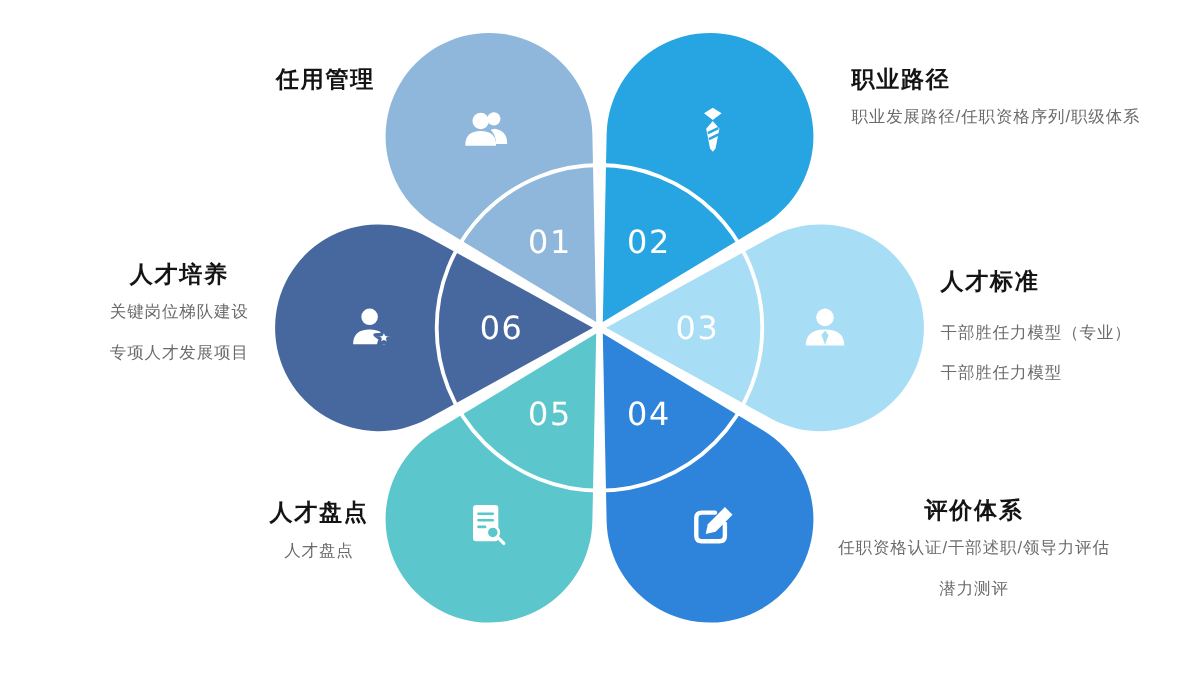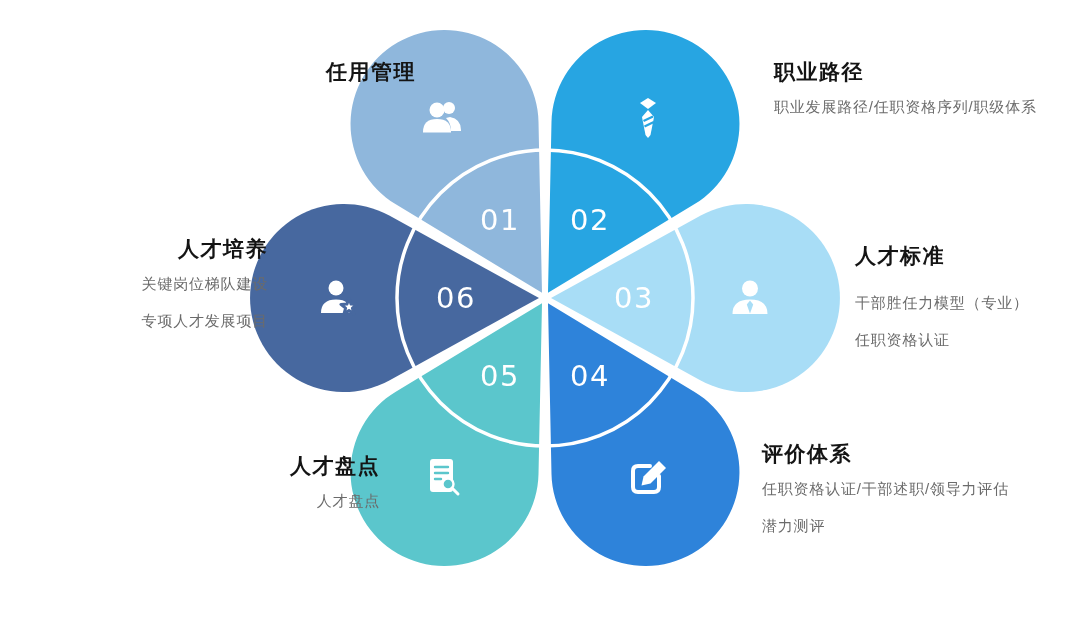--- a/index.html
+++ b/index.html
@@ -13,21 +13,21 @@
   .flower{position:absolute;left:0;top:0;width:1081px;height:626px;}
   .num{
     fill:#ffffff;
     font-size:29px;
     letter-spacing:1.5px;
     text-anchor:middle;
     font-family:"DejaVu Sans","Liberation Sans",sans-serif;
     font-weight:400;
   }
   .label{position:absolute;}
-  .label.center{text-align:right;}
+  .label.center{text-align:center;}
   .label h3{
     margin:0 0 12px 0;
     font-size:21px;
     font-weight:700;
     color:#141414;
     letter-spacing:1.5px;
   }
   .label h3.spaced{margin-bottom:24px;}
   .label p{
     margin:0 0 18px 0;
@@ -106,24 +106,24 @@
   </div>
 
   <div class="label" style="left:762px;top:58px;margin-left:12px;">
     <h3>职业路径</h3>
     <p>职业发展路径/任职资格序列/职级体系</p>
   </div>
 
   <div class="label" style="left:855px;top:242px;">
     <h3 class="spaced">人才标准</h3>
     <p>干部胜任力模型（专业）</p>
-    <p>任职资格认证</p>
+    <p>干部胜任力模型</p>
   </div>
 
-  <div class="label" style="left:762px;top:440px;">
+  <div class="label" style="left:762px;top:450px;text-align:center;">
     <h3>评价体系</h3>
     <p>任职资格认证/干部述职/领导力评估</p>
     <p>潜力测评</p>
   </div>
 
   <div class="label center" style="left:200px;top:452px;width:180px;">
     <h3>人才盘点</h3>
     <p>人才盘点</p>
   </div>
 

